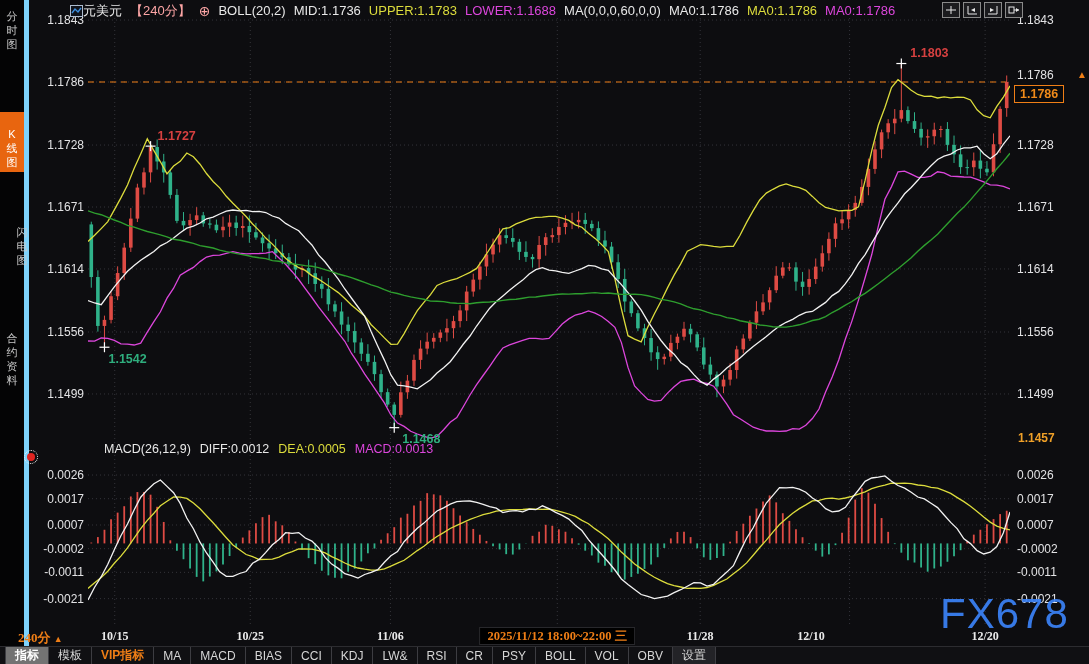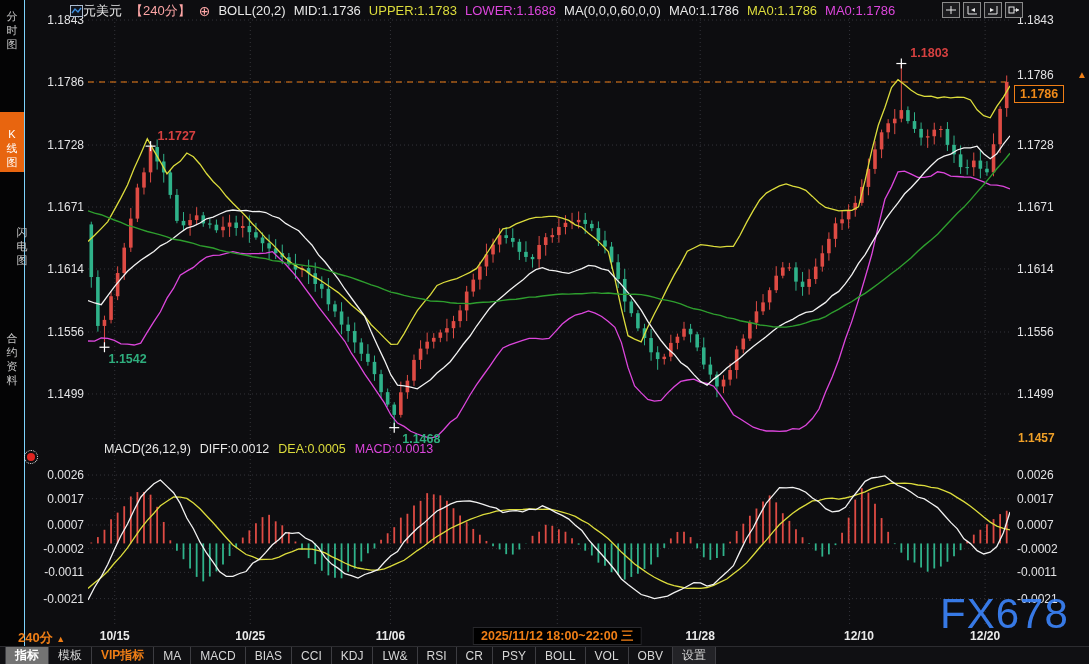--- a/index.html
+++ b/index.html
@@ -1,19 +1,19 @@
 <!DOCTYPE html>
 <html><head>
 <meta charset="utf-8">
 <style>
   html,body{margin:0;padding:0;background:#070708;}
   #app{position:relative;width:1089px;height:664px;background:#0d0d10;overflow:hidden;
        font-family:"Liberation Sans","DejaVu Sans",sans-serif;color:#ddd;}
   
-  #sidebar{position:absolute;left:0;top:0;width:24px;height:664px;background:#040405;border-right:1px solid #7dd3fc;}
+  #sidebar{position:absolute;left:0;top:0;width:24px;height:664px;background:#040405;border-right:5px solid #7dd3fc;}
   .side-tab{position:absolute;left:0;width:24px;text-align:center;cursor:pointer;padding:3px 0;}
   .side-tab span{display:block;width:13px;margin:0 auto;font-size:11px;line-height:14px;color:#c9c9c9;word-break:break-all;}
   .side-tab.active{background:#e8650f;}
   .side-tab.active span{color:#fff;margin-top:12px;}
   
   #hdr{position:absolute;left:70px;top:2px;height:17px;display:flex;align-items:center;gap:8px;
        font-size:13px;white-space:nowrap;z-index:5;}
   .w{color:#e8e8e8}.or{color:#fca5a5}.yl{color:#dcdc3c}.mg{color:#dc46dc}
   .mini-icon{display:inline-block;vertical-align:middle;}
   #hdr-icons{position:absolute;right:66px;top:2px;display:flex;gap:3px;z-index:6;}
@@ -25,21 +25,21 @@
   
   #macd-hdr{position:absolute;left:104px;top:442px;font-size:12.5px;display:flex;gap:9px;white-space:nowrap;z-index:4;}
   
   #ptag{position:absolute;left:1014px;top:85px;border:1px solid #ef7e16;background:#0a0a0c;color:#ef8a1a;
         font-size:12.5px;font-weight:700;padding:1px 5px;z-index:6;}
   #lowtag{position:absolute;left:1018px;top:431px;color:#efa028;font-size:12px;font-weight:700;}
   #uparrow{position:absolute;left:1077px;top:69px;color:#ef7e16;font-size:10px;}
   #sunmark{position:absolute;left:27px;top:453px;width:8px;height:8px;background:#e02420;border-radius:50%;
            outline:1px dotted #f2f2f2;outline-offset:2px;}
   
-  #xrow{position:absolute;left:0;top:626px;width:1089px;height:20px;}
+  #xrow{position:absolute;left:0;top:626px;width:1089px;height:20px;font-family:Liberation Serif, serif;}
   #period{position:absolute;left:18px;top:3px;color:#ef7e16;font-size:13px;font-weight:700;cursor:pointer;}
   .xtick{position:absolute;top:3px;transform:translateX(-50%);font-size:12px;font-weight:700;color:#eaeaea;}
   #xhl{position:absolute;top:1px;transform:translateX(-50%);background:#000;border:1px solid #28282c;
        color:#ef7e16;font-size:12.5px;font-weight:700;line-height:16px;padding:0 7px;white-space:nowrap;}
   
   #toolbar{position:absolute;left:0;bottom:0;width:1089px;height:18px;background:#101013;border-top:1px solid #2c2c30;
            display:flex;align-items:stretch;padding-left:5px;font-size:12px;box-sizing:border-box;}
   .tb{display:flex;align-items:center;padding:0 9px;color:#d6d6d6;border-right:1px solid #3d3d42;cursor:pointer;white-space:nowrap;}
   .tb:first-child{border-left:1px solid #3d3d42;}
   .tb.active{background:#737373;color:#fff;font-weight:700;}
@@ -636,21 +636,21 @@
 
   <div id="xrow">
     <div id="period">
       <span>240分</span> <span style="font-size:9px;">▲</span>
     </div>
     <div id="xhl" style="left: 557.298px;">2025/11/12 18:00~22:00 三</div>
   <span class="xtick" style="left: 114.738px;">10/15</span>
       <span class="xtick" style="left: 250.272px;">10/25</span>
       <span class="xtick" style="left: 390.416px;">11/06</span>
       <span class="xtick" style="left: 700.208px;">11/28</span>
-      <span class="xtick" style="left: 859px; text-align: center;">12/10</span>
+      <span class="xtick" style="left: 811px; text-align: center;">12/10</span>
       <span class="xtick" style="left: 985.106px;">12/20</span>
     </div>
 
   <div id="toolbar">
       <div class="tb active">指标</div>
       <div class="tb ">模板</div>
       <div class="tb vip">VIP指标</div>
       <div class="tb ">MA</div>
       <div class="tb ">MACD</div>
       <div class="tb ">BIAS</div>

